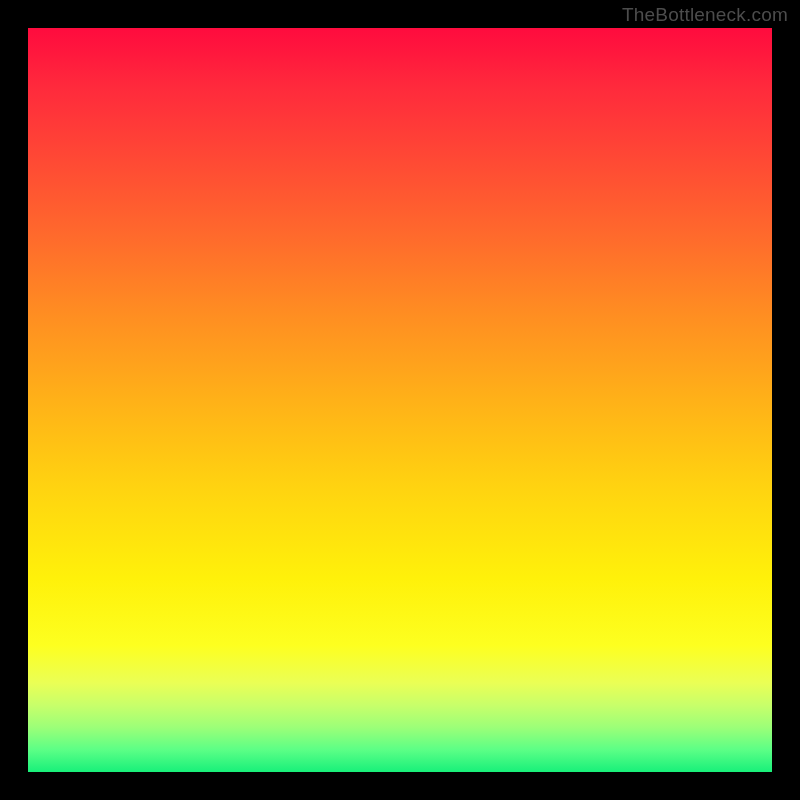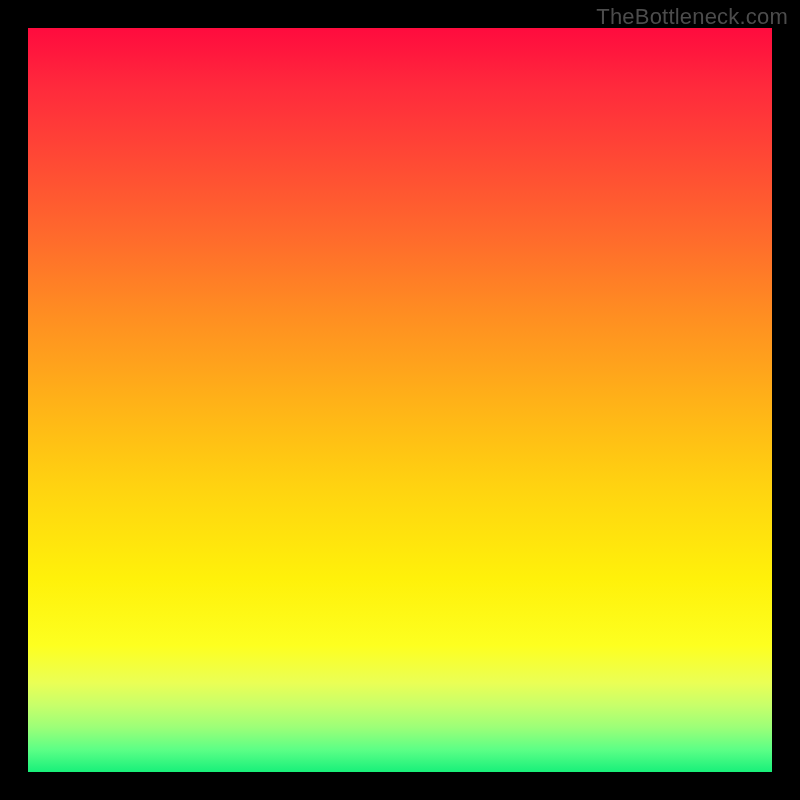--- a/index.html
+++ b/index.html
@@ -45,21 +45,21 @@
       #9cff78 94%,
       #5cff86 97%,
       #18f07a 100%
     );
   }
   .watermark {
     position: absolute;
     top: 4px;
     right: 12px;
     color: #4c4c4c;
-    font-size: 22px;
+    font-size: 19px;
     font-weight: 500;
     letter-spacing: 0.2px;
     user-select: none;
   }
 </style>
 </head>
 <body>
 
 <div class="frame">
   <div class="watermark">TheBottleneck.com</div>

